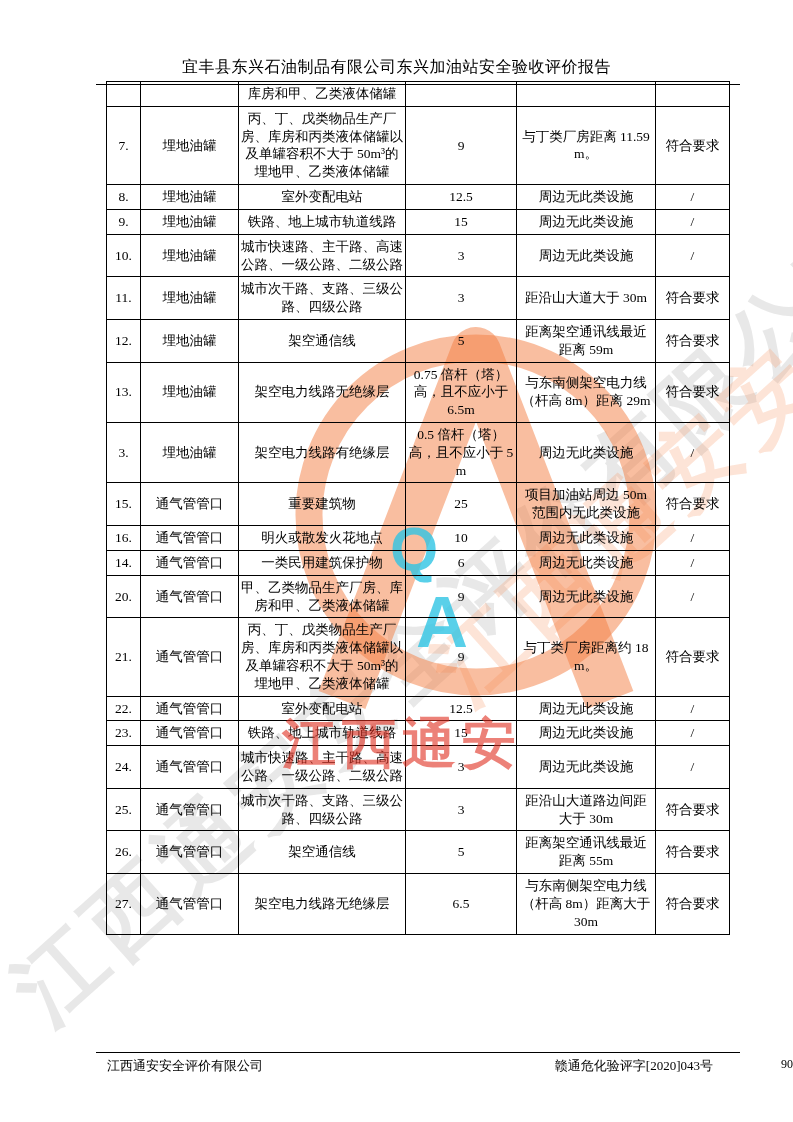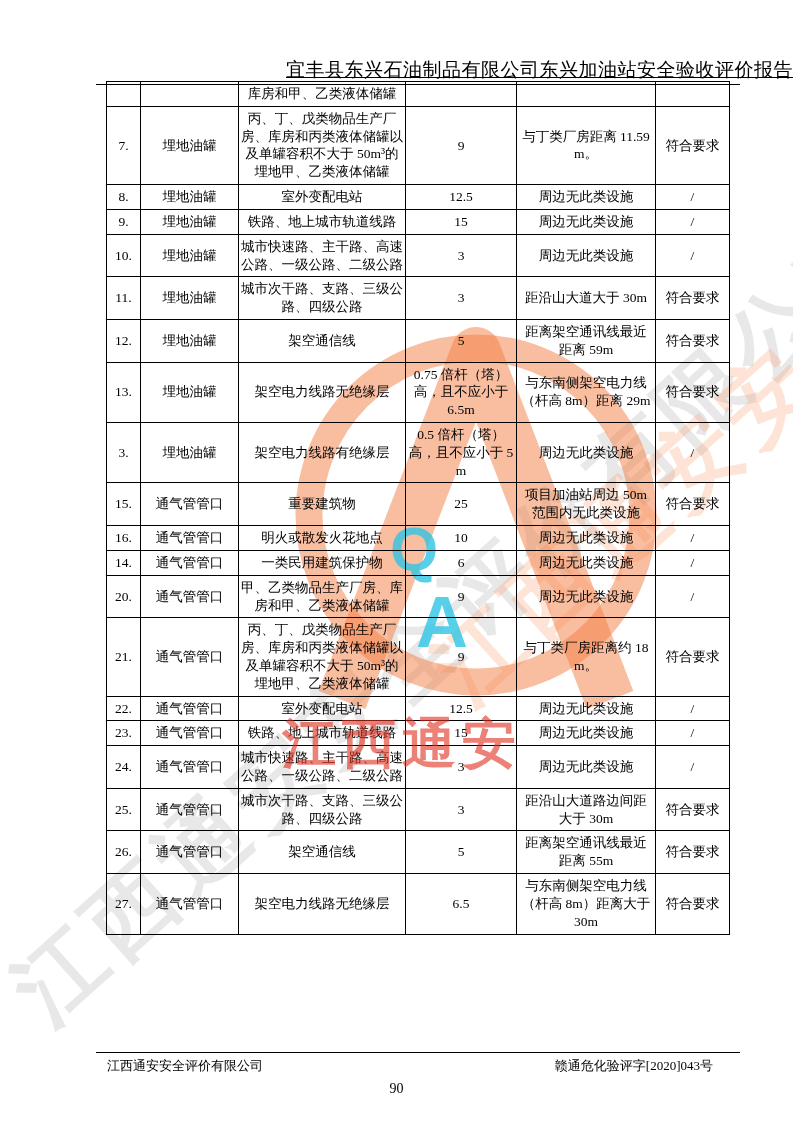--- a/index.html
+++ b/index.html
@@ -4,21 +4,21 @@
 <style>
   html,body { margin:0; padding:0; background:#888; }
   .page {
     position:relative; width:793px; height:1122px; margin:0 auto;
     background:#ffffff; overflow:hidden;
     font-family:"Liberation Serif", serif; color:#000;
   }
   
   .header-title {
     position:absolute; top:57px; left:0; width:100%;
-    text-align:right; font-size:19px; letter-spacing:0.5px;text-decoration:underline;
+    text-align:center; font-size:16px; letter-spacing:0.5px;
   }
   .header-rule {
     position:absolute; top:84px; left:96px; width:644px;
     border-top:1.8px solid #000;
   }
   
   table.main {
     position:absolute; top:81px; left:106px; width:623px;
     border-collapse:collapse; table-layout:fixed;
     font-size:13.5px; z-index:2;
@@ -27,21 +27,21 @@
     border:1px solid #000; text-align:center; vertical-align:middle;
     padding:3px 2px; line-height:1.32; word-break:break-all;
     background:transparent;
   }
   
   .footer-rule {
     position:absolute; top:1052px; left:96px; width:644px;
     border-top:1.6px solid #000;
   }
   .footer-company { position:absolute; top:1057px; left:107px; font-size:13px; }
-  .footer-page   { position:absolute; top:1057px; left:0; width:100%; text-align:center; font-size:14px;margin-top:24px; }
+  .footer-page   { position:absolute; top:1057px; left:0; width:100%; text-align:right; font-size:12px; }
   .footer-doc    { position:absolute; top:1057px; right:80px; font-size:13px; }
   
   .wm-under { position:absolute; inset:0; z-index:1; pointer-events:none; }
   .wm-over  { position:absolute; inset:0; z-index:3; pointer-events:none; }
   .wm-diag {
     position:absolute; white-space:nowrap; font-weight:700;
     font-size:88px; letter-spacing:8px;
     transform:rotate(-42deg); transform-origin:center center;
   }
   .wm-gray   { left:-120px; top:560px; color:rgba(150,150,150,0.22); }

